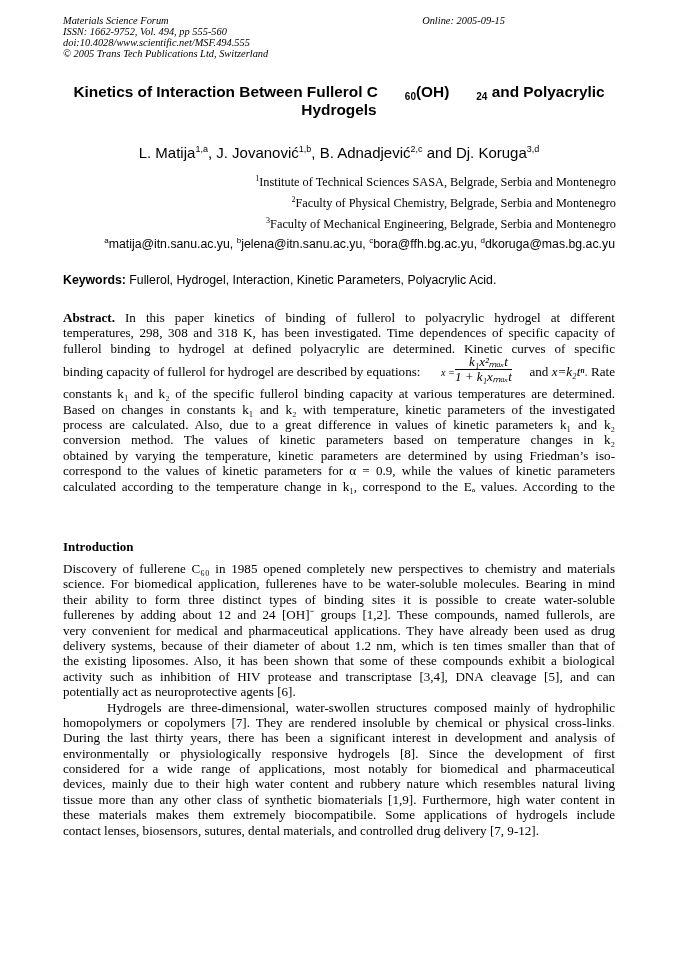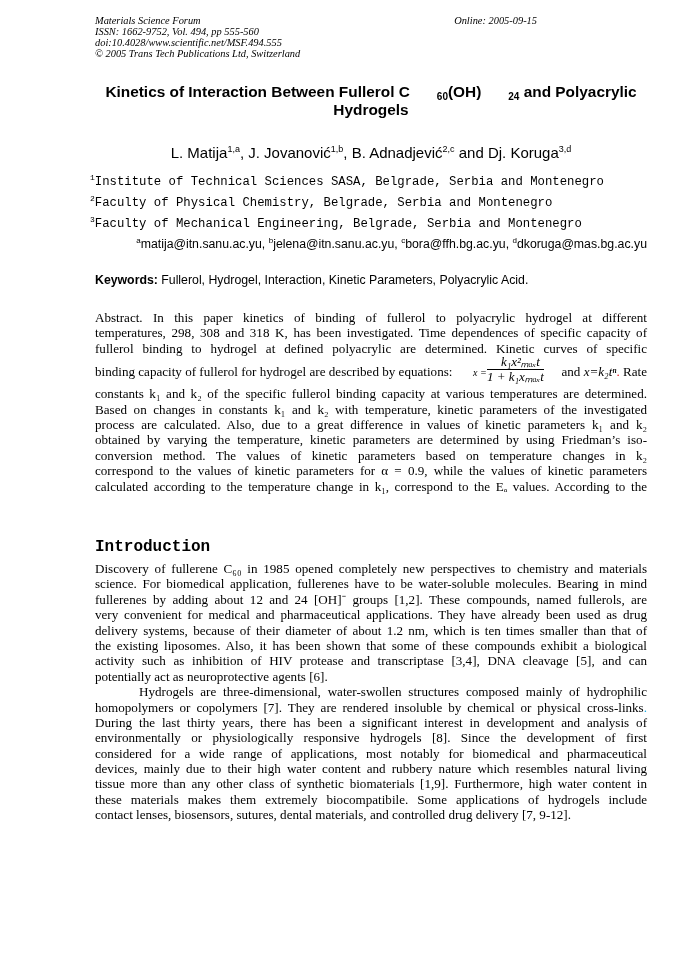--- a/index.html
+++ b/index.html
@@ -1,32 +1,32 @@
 <!DOCTYPE html>
 <html><head>
 <meta charset="utf-8">
 <style>
   html, body { margin: 0; padding: 0; background: #ffffff; }
   body { width: 678px; height: 959px; position: relative; overflow: hidden; color: #000; }
-  .page { position: absolute; left: 0; top: 0; width: 568px; height: 959px; margin-left: 32px; }
+  .page { position: absolute; left: 0; top: 0; width: 568px; height: 959px; }
   .header-left { position: absolute; left: 63px; top: 15px; font-family: "Liberation Serif", serif; font-style: italic; font-size: 10.4px; line-height: 11px; }
   .header-right { position: absolute; right: 63px; top: 15px; font-family: "Liberation Serif", serif; font-style: italic; font-size: 10.4px; line-height: 11px; }
   .title { position: absolute; left: 63px; width: 552px; top: 83px; text-align: center; font-family: "Liberation Sans", sans-serif; font-weight: bold; font-size: 15.4px; line-height: 18px; }
   .title sub { font-size: 10px; vertical-align: -3px; line-height: 0; padding-left: 27px; }
   .authors { position: absolute; left: 63px; width: 552px; top: 144px; text-align: center; font-family: "Liberation Sans", sans-serif; font-size: 15px; line-height: 18px; }
   .authors sup, .affil sup, .emails sup { font-size: 9px; vertical-align: 6px; line-height: 0; }
-  .affil { position: absolute; left: 58px; width: 552px; text-align: left; font-family: Liberation Mono, monospace; font-size: 12.3px; line-height: 15px; }
+  .affil { position: absolute; left: 64px; width: 552px; text-align: right; font-family: Liberation Serif, serif; font-size: 12.3px; line-height: 15px; }
   .affil sup, .emails sup { font-size: 8px; vertical-align: 5px; }
   .emails { position: absolute; left: 63px; width: 552px; top: 237px; text-align: right; font-family: "Liberation Sans", sans-serif; font-size: 12.3px; line-height: 15px; }
   .keywords { position: absolute; left: 63px; width: 552px; top: 273px; font-family: "Liberation Sans", sans-serif; font-size: 12.3px; line-height: 15px; }
   .keywords b { font-weight: bold; }
   .serif-block { position: absolute; left: 63px; width: 552px; font-family: "Liberation Serif", serif; font-size: 13.1px; line-height: 15.4px; text-align: justify; }
   .serif-block i { font-style: italic; }
-  .abstract-label { font-weight: normal; }
-  .section-heading { position: absolute; left: 63px; top: 539px; font-family: Liberation Mono, monospace; font-weight: bold; font-size: 16px; line-height: 16px; }
+  .abstract-label { font-weight: bold; }
+  .section-heading { position: absolute; left: 63px; top: 539px; font-family: Liberation Serif, serif; font-weight: bold; font-size: 13px; line-height: 16px; }
   .line { display: block; white-space: nowrap; text-align: justify; text-align-last: justify; height: 15.4px; }
   .line.last { text-align-last: left; }
   .line.indent { padding-left: 44px; }
   .eq-line { height: 30px; position: relative; white-space: nowrap; }
   .eq-line .eq-text { position: absolute; left: 0; top: 8px; }
   .frac { position: absolute; left: 392px; top: 0; font-size: 13px; font-style: italic; text-align: right; }
   .frac .num { display: block; border-bottom: 0.8px solid #000; padding: 0 4px 1px 4px; line-height: 12px; }
   .frac .den { display: block; line-height: 12px; padding-top: 1px; }
   .xeq { position: absolute; left: 378px; top: 9px; font-size: 10px; font-style: italic; }
   .eq-tail { position: absolute; right: 0; top: 8px; }
@@ -76,31 +76,32 @@
       <span class="xeq">x =</span>
       <span class="frac">
         <span class="num">k₁x²ₘₐₓt</span>
         <span class="den">1 + k₁xₘₐₓt</span>
       </span>
       <span class="eq-tail"><span> and </span><i>x=k₂tⁿ</i><span class="red">.</span><span> Rate</span></span>
     </div>
     <span class="line">constants k₁ and k₂ of the specific fullerol binding capacity at various temperatures are determined.</span>
     <span class="line">Based on changes in constants k₁ and k₂ with temperature, kinetic parameters of the investigated</span>
     <span class="line">process are calculated. Also, due to a great difference in values of kinetic parameters k₁ and k₂</span>
+    <span class="line">conversion method. The values of kinetic parameters based on temperature changes in k₂</span>
     <span class="line">obtained by varying the temperature, kinetic parameters are determined by using Friedman’s iso-</span>
-    <span class="line">conversion method. The values of kinetic parameters based on temperature changes in k₂</span>
     <span class="line">correspond to the values of kinetic parameters for α = 0.9, while the values of kinetic parameters</span>
     <span class="line">calculated according to the temperature change in k₁, correspond to the Eₐ values. According to the</span>
   </div>
 
   <div class="section-heading">Introduction</div>
 
   <div class="serif-block" style="top:561px;">
     <span class="line">Discovery of fullerene C₆₀ in 1985 opened completely new perspectives to chemistry and materials</span>
     <span class="line">science. For biomedical application, fullerenes have to be water-soluble molecules. Bearing in mind</span>
+    <span class="line">their ability to form three distinct types of binding sites it is possible to create water-soluble</span>
     <span class="line">fullerenes by adding about 12 and 24 [OH]⁻ groups [1,2]. These compounds, named fullerols, are</span>
     <span class="line">very convenient for medical and pharmaceutical applications. They have already been used as drug</span>
     <span class="line">delivery systems, because of their diameter of about 1.2 nm, which is ten times smaller than that of</span>
     <span class="line">the existing liposomes. Also, it has been shown that some of these compounds exhibit a biological</span>
     <span class="line">activity such as inhibition of HIV protease and transcriptase [3,4], DNA cleavage [5], and can</span>
     <span class="line last">potentially act as neuroprotective agents [6].</span>
     <span class="line indent">Hydrogels are three-dimensional, water-swollen structures composed mainly of hydrophilic</span>
     <span class="line"><span>homopolymers or copolymers [7]. They are rendered insoluble by chemical or physical cross-links</span><span class="cyan">.</span></span>
     <span class="line">During the last thirty years, there has been a significant interest in development and analysis of</span>
     <span class="line">environmentally or physiologically responsive hydrogels [8].  Since the development of first</span>

